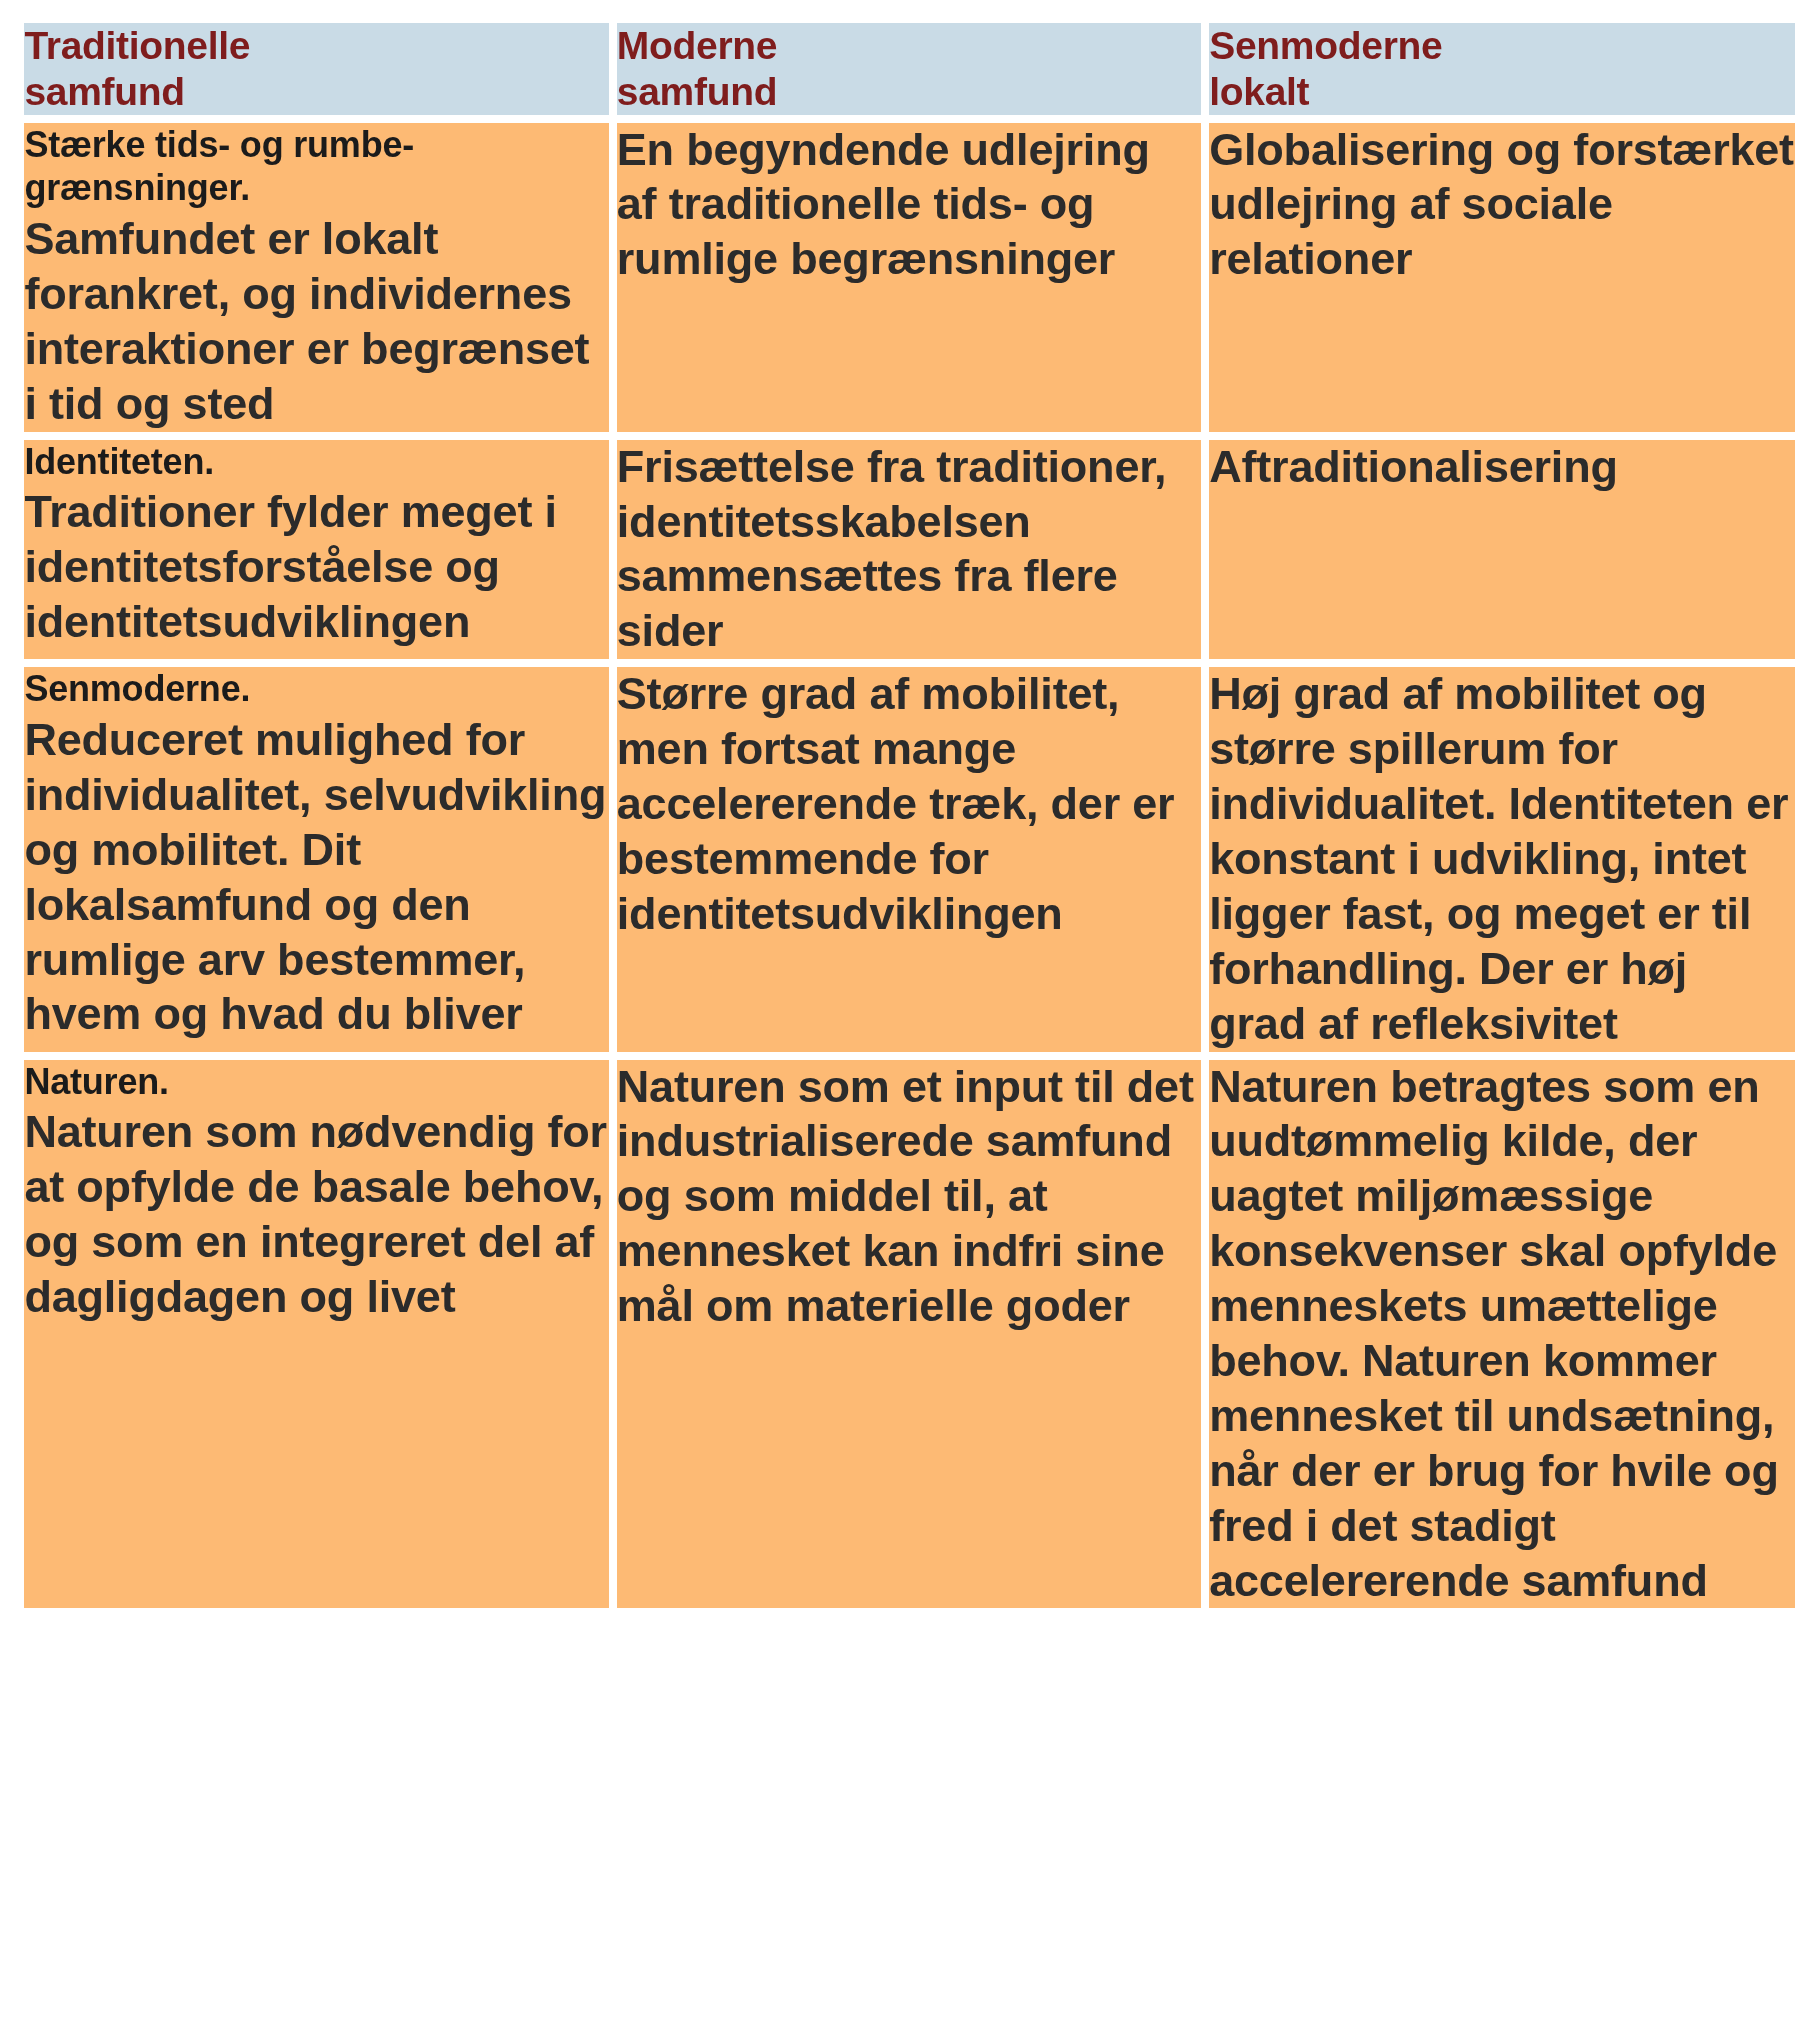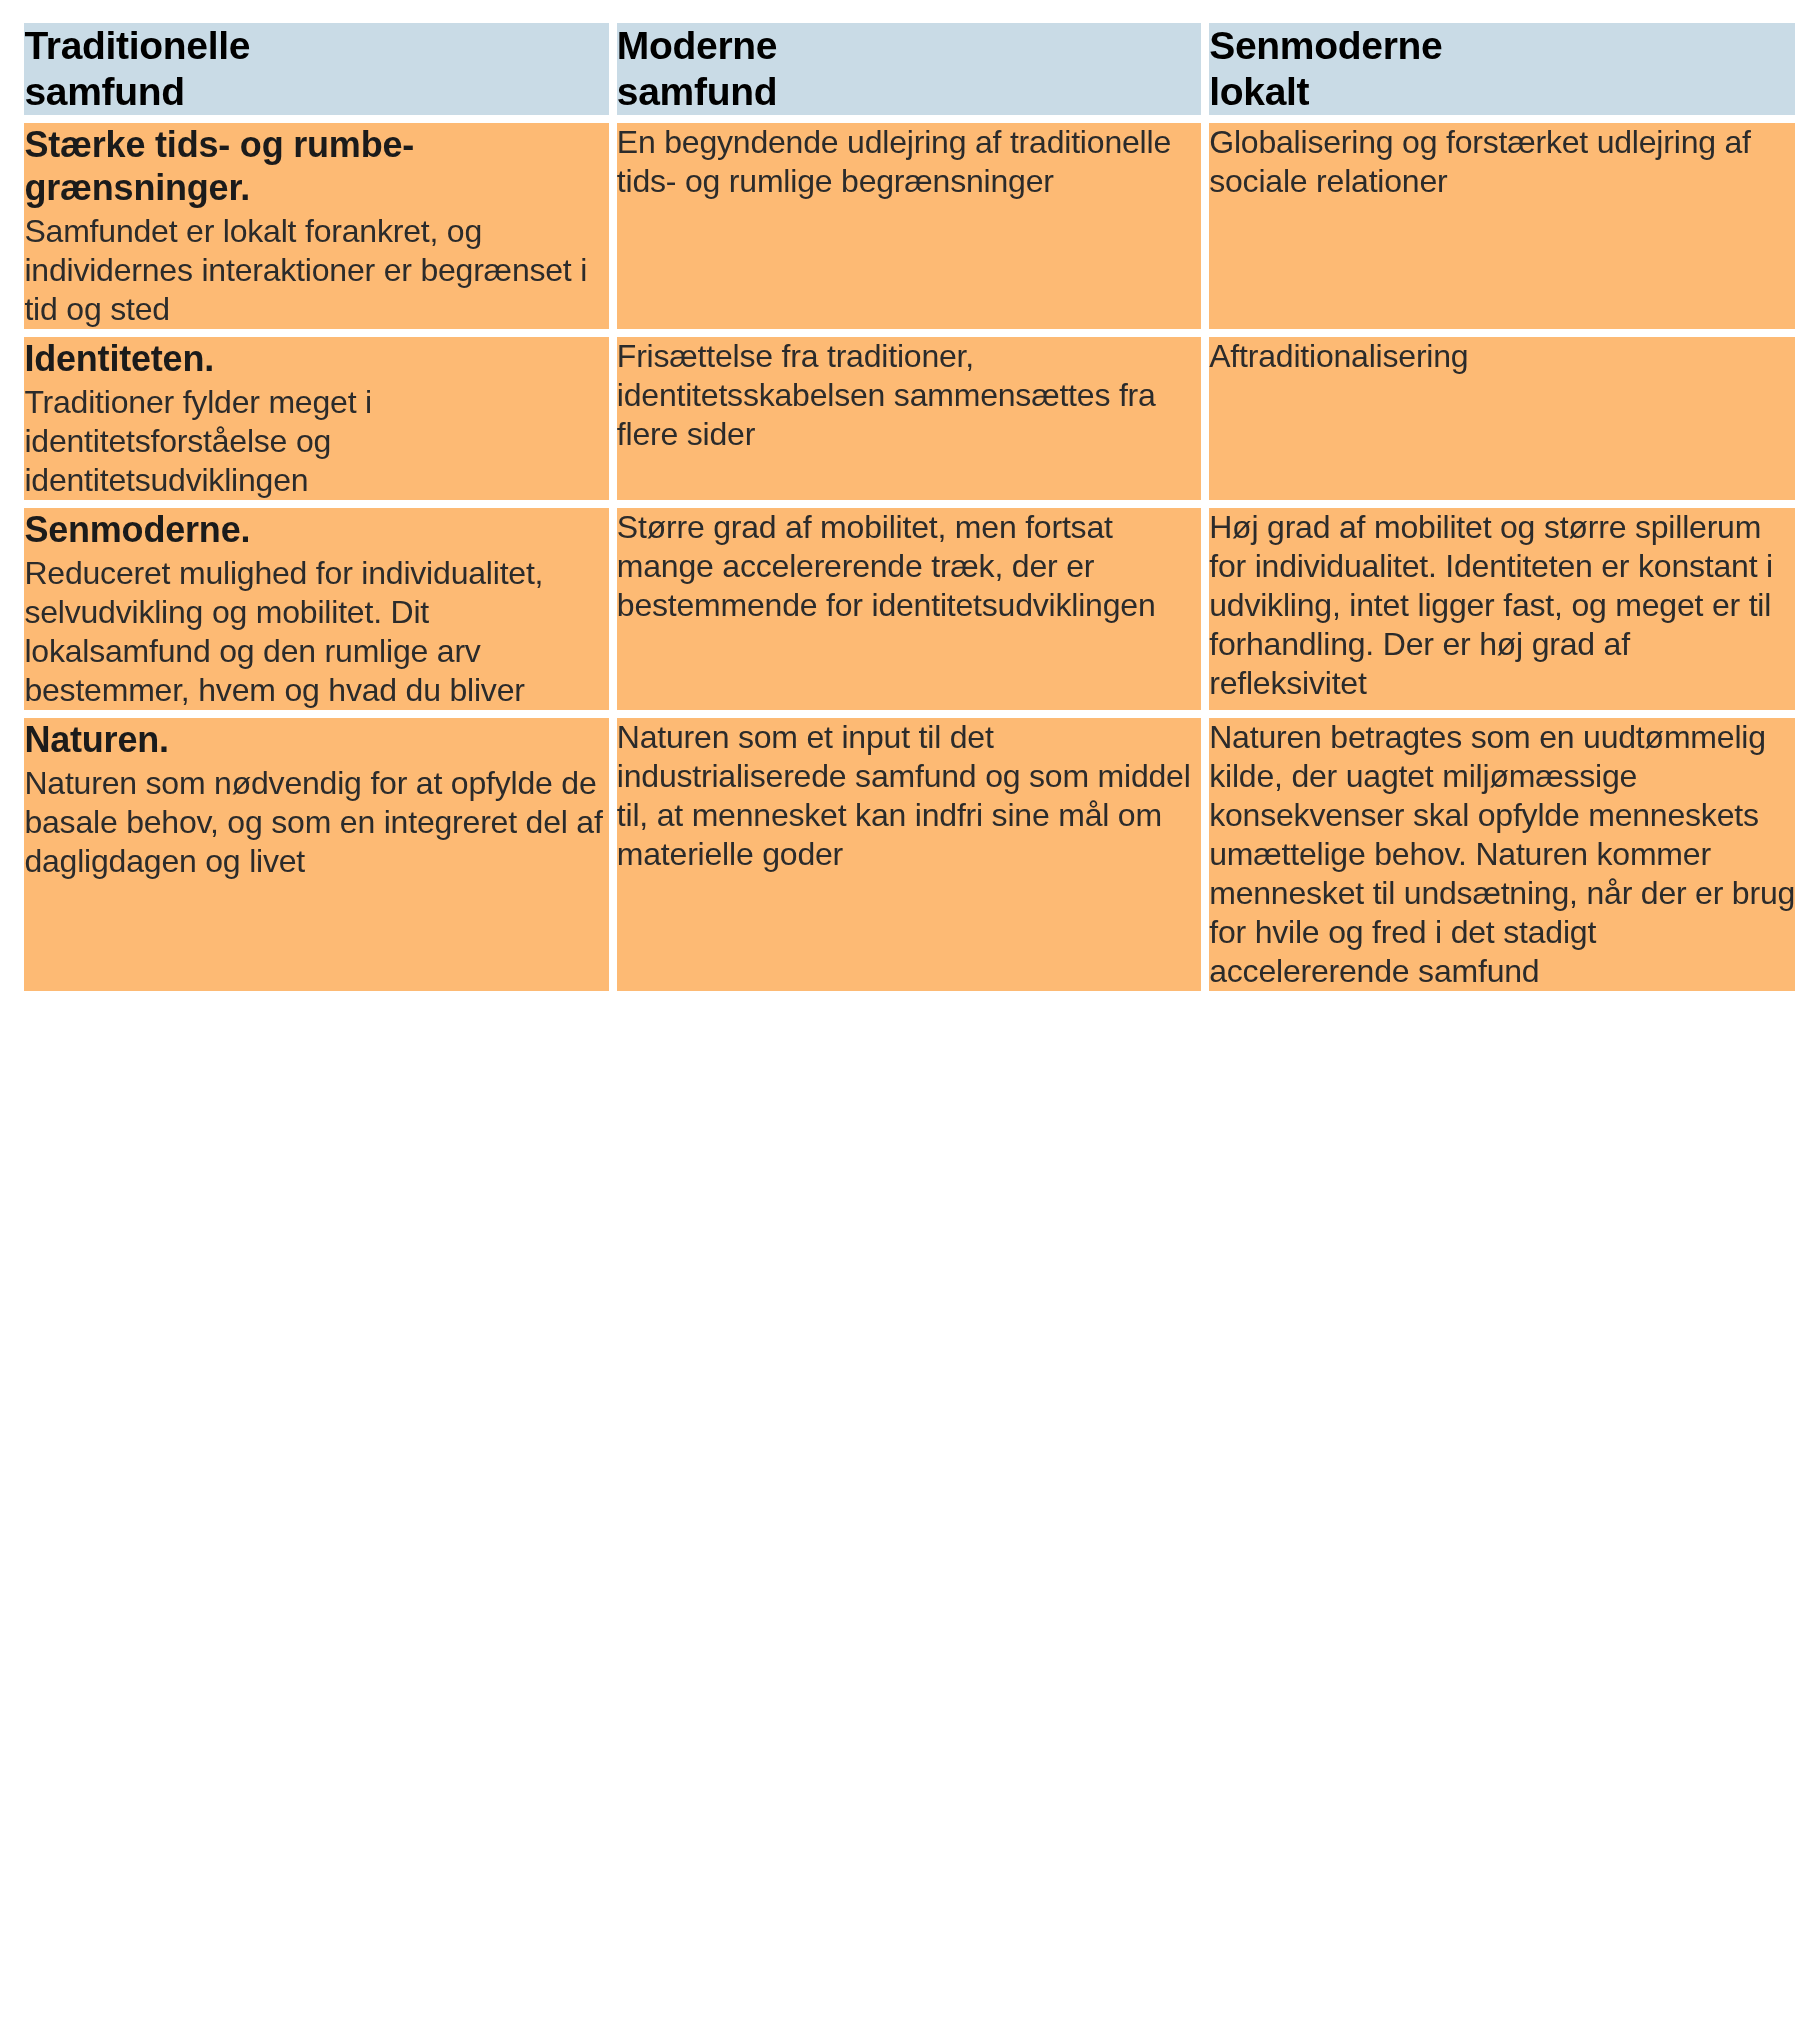--- a/index.html
+++ b/index.html
@@ -39,43 +39,43 @@
   .head-cell {
     background: #c9dbe6;
     padding: 33px 36px 51px 36px;
     text-align: left;
   }
   .head-title {
     font-family: "Liberation Sans", sans-serif;
     font-weight: bold;
     font-size: 39px;
     line-height: 1.18;
-    color: #000000;
+    color: #7f1d1d;
     letter-spacing: -0.3px;
     white-space: pre-line;
   }
 
   
   .body-cell {
     background: #fdba74;
     padding: 36px 38px 42px 38px;
   }
   .cell-lead {
     display: block;
     font-weight: bold;
     font-size: 36px;
     line-height: 1.22;
     color: #1b1b1b;
     letter-spacing: -0.2px;
     margin-bottom: 1.8px;
   }
   .cell-text {
     display: block;
-    font-weight: normal;
-    font-size: 32px;
+    font-weight: bold;
+    font-size: 45px;
     line-height: 1.22;
     color: #2b2b2b;
     letter-spacing: -0.2px;
   }
 
   
   col.c1 { width: 33.3%; }
   col.c2 { width: 33.3%; }
   col.c3 { width: 33.4%; }
 </style>

